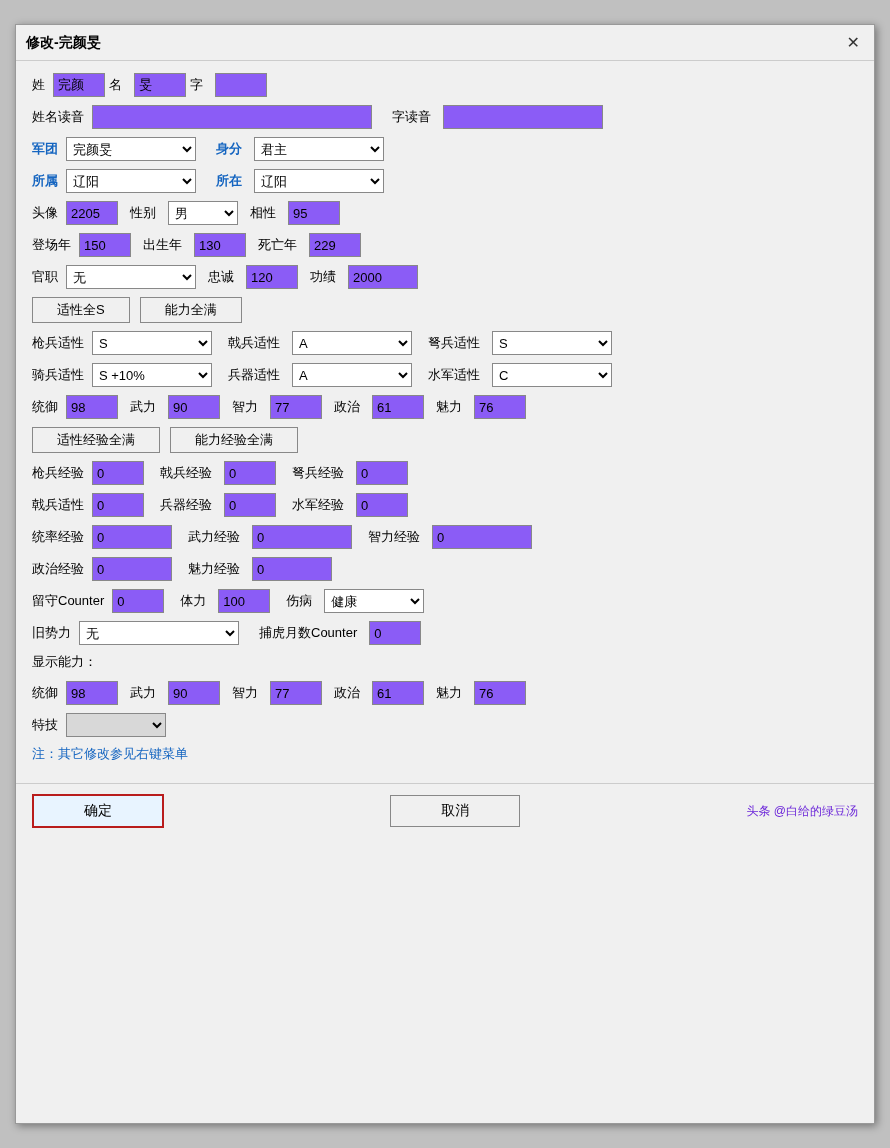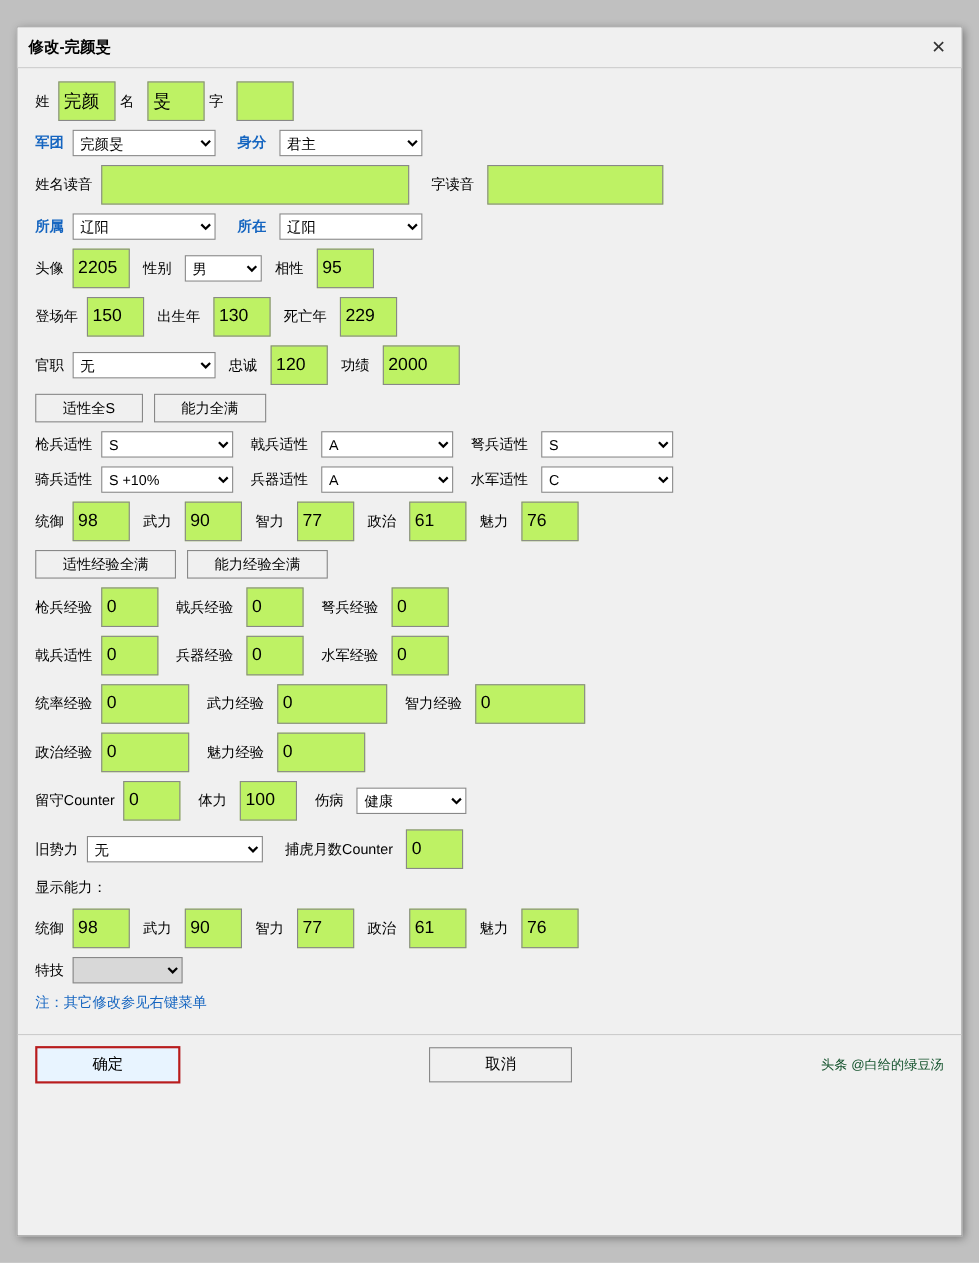--- a/index.html
+++ b/index.html
@@ -54,25 +54,25 @@
       white-space: nowrap;
     }
     .label-blue {
       color: #1565c0;
       font-weight: bold;
       margin-right: 4px;
       white-space: nowrap;
     }
     input[type="text"] {
       border: 1px solid #888;
-      background: #bef264;
+      background: #8b5cf6;
       padding: 2px 4px;
-      font-size: 16px;
-      font-family: inherit;
-      height: 36px;
+      font-size: 13px;
+      font-family: inherit;
+      height: 24px;
     }
     .input-sm { width: 52px; }
     select {
       border: 1px solid #888;
       background: #fff;
       padding: 2px 2px;
       font-size: 13px;
       font-family: inherit;
       height: 24px;
       cursor: pointer;
@@ -115,21 +115,21 @@
     .bottom-bar {
       display: flex;
       justify-content: space-between;
       align-items: center;
       padding: 10px 16px;
       border-top: 1px solid #ccc;
       margin-top: 8px;
     }
     .watermark {
       font-size: 12px;
-      color: #14532d;
+      color: #6d28d9;
     }
     .section-label {
       color: #000000;
       margin-bottom: 2px;
     }
     .gap-right { margin-right: 8px; }
   </style>
 </head>
 <body>
 
@@ -144,35 +144,35 @@
     <div class="row">
       <span class="label">姓</span>
       <input type="text" class="input-sm" value="完颜" style="">
       <span class="label gap-right">名</span>
       <input type="text" class="input-sm" value="旻" style="">
       <span class="label gap-right">字</span>
       <input type="text" class="input-sm" value="" style="">
     </div>
 
     <div class="row">
-      <span class="label-blue">军团</span>
-      <select class="select-md">
-        <option>完颜旻</option>
-      </select>
-      <span class="label-blue gap-right" style="margin-left:16px;">身分</span>
-      <select class="select-md">
-        <option>君主</option>
-      </select>
-    </div>
-
-    <div class="row">
       <span class="label">姓名读音</span>
       <input type="text" style="width: 280px;" value="">
       <span class="label gap-right" style="margin-left:16px;">字读音</span>
       <input type="text" style="width: 160px;" value="">
+    </div>
+
+    <div class="row">
+      <span class="label-blue">军团</span>
+      <select class="select-md">
+        <option>完颜旻</option>
+      </select>
+      <span class="label-blue gap-right" style="margin-left:16px;">身分</span>
+      <select class="select-md">
+        <option>君主</option>
+      </select>
     </div>
 
     <div class="row">
       <span class="label-blue">所属</span>
       <select class="select-md">
         <option>辽阳</option>
       </select>
       <span class="label-blue gap-right" style="margin-left:16px;">所在</span>
       <select class="select-md">
         <option>辽阳</option>

